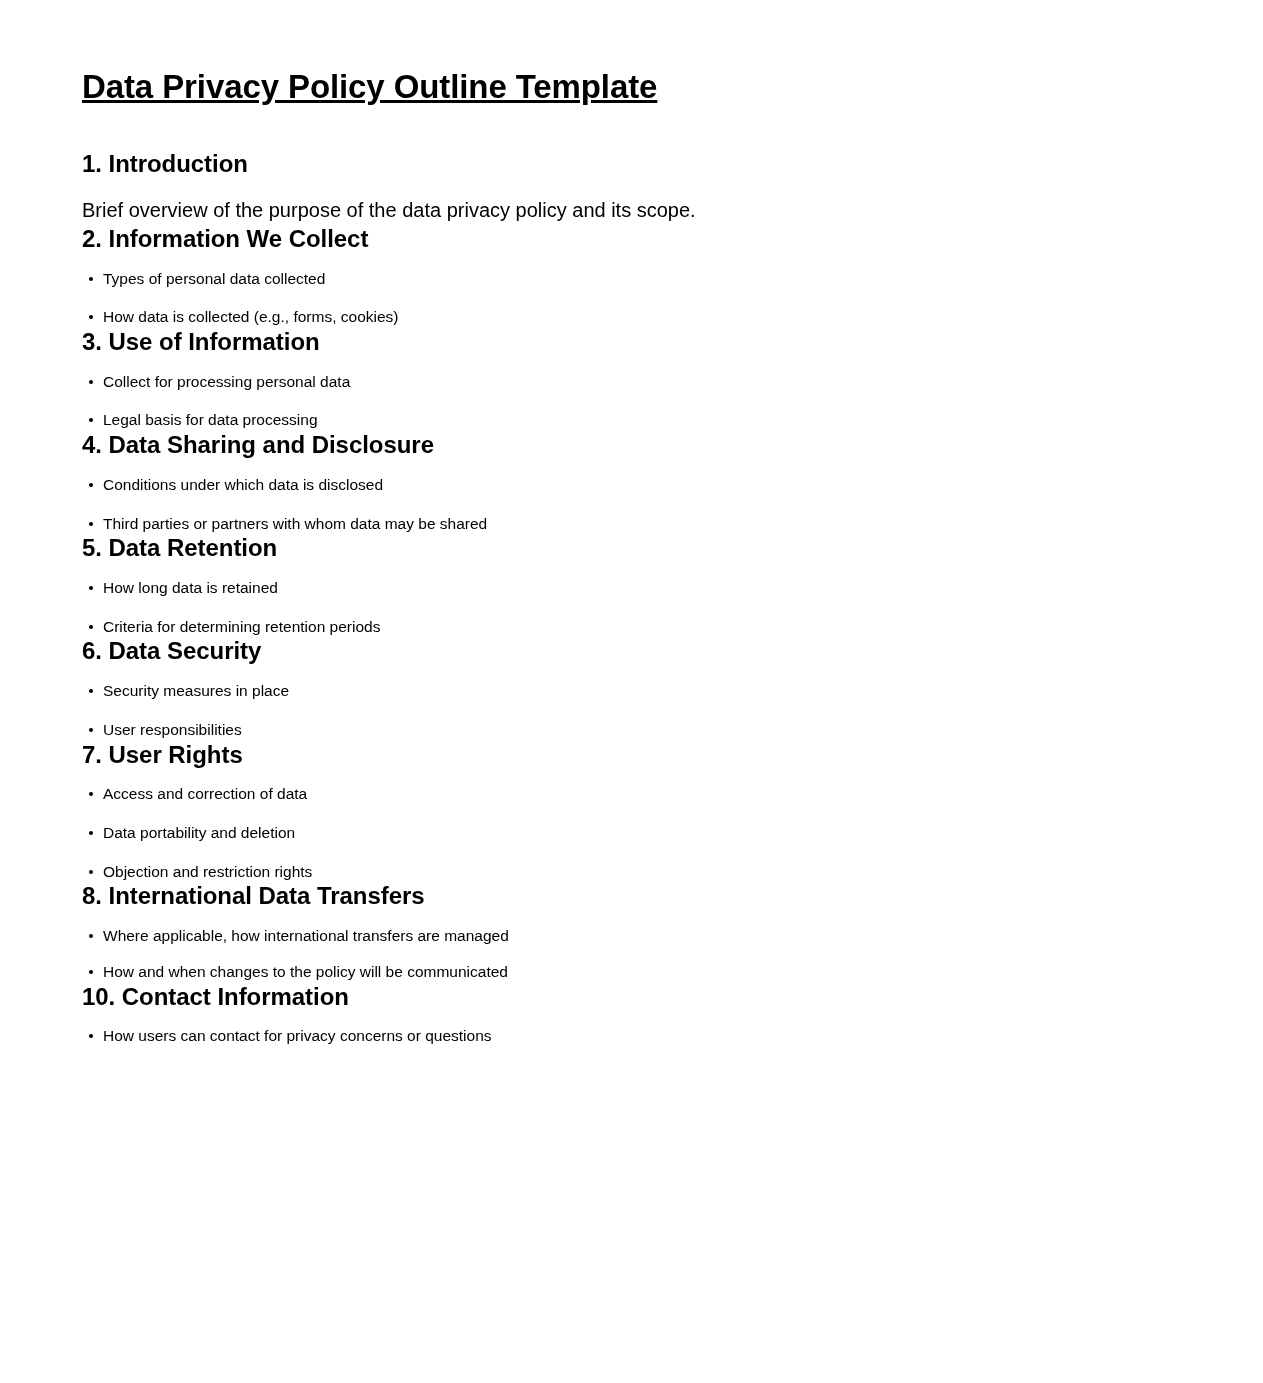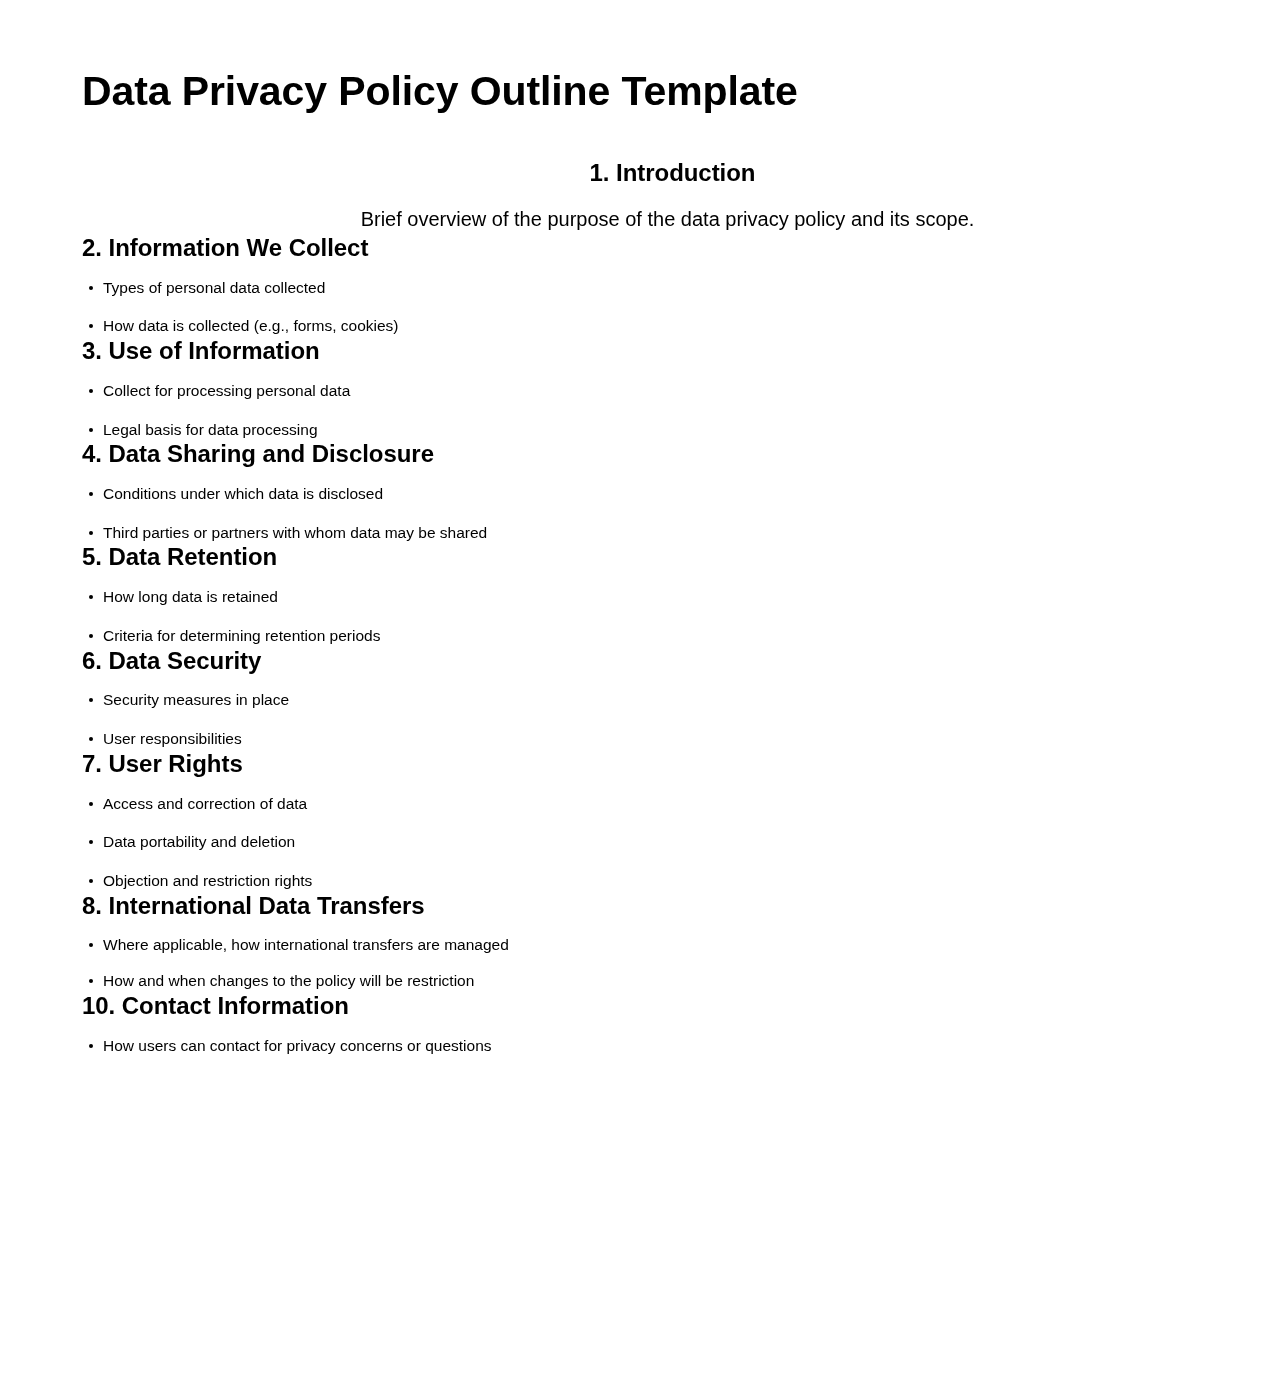--- a/index.html
+++ b/index.html
@@ -13,42 +13,43 @@
     font-family: "Liberation Sans Narrow", "Liberation Sans", "DejaVu Sans", sans-serif;
     font-stretch: condensed;
     color: #000000;
     -webkit-font-smoothing: antialiased;
   }
   #doc-root {
     padding: 68px 0 0 82px;
     box-sizing: border-box;
   }
   .doc-title {
-    font-size: 41px;
+    font-size: 33px;
     font-weight: bold;
     line-height: 1.15;
     letter-spacing: -0.1px;
     margin: 0 0 16px 0;
     padding: 0;
+    text-decoration: underline;
   }
   .section {
     margin: 0;
     padding: 0;
   }
   .section-heading {
     font-size: 24px;
     font-weight: bold;
     line-height: 1.2;
     letter-spacing: -0.05px;
     margin: 0;
     padding: 0;
   }
   
   .section + .section { margin-top: 0; }
-  .sec-1 { margin-top: 44px; text-align: center; }
+  .sec-1 { margin-top: 44px; }
   .sec-n { margin-top: 42px; }
   .para {
     font-size: 20px;
     line-height: 1.45;
     margin: 17px 10px 0 0;
     padding: 0;
   }
   ul.bullets {
     list-style: none;
     margin: 14px 0 0 0;
@@ -129,21 +130,21 @@
         </ul>
       </section>
       <section class="section sec-n">
         <h2 class="section-heading">8. International Data Transfers</h2>
         <ul class="bullets">
           <li><span class="bullet-dot"></span><span>Where applicable, how international transfers are managed</span></li>
         </ul>
       </section>
       <section class="section sec-n">
         <ul class="bullets">
-          <li><span class="bullet-dot"></span><span>How and when changes to the policy will be restriction</span></li>
+          <li><span class="bullet-dot"></span><span>How and when changes to the policy will be communicated</span></li>
         </ul>
       </section>
       <section class="section sec-n">
         <h2 class="section-heading">10. Contact Information</h2>
         <ul class="bullets">
           <li><span class="bullet-dot"></span><span>How users can contact for privacy concerns or questions</span></li>
         </ul>
       </section>
     </div>
 

